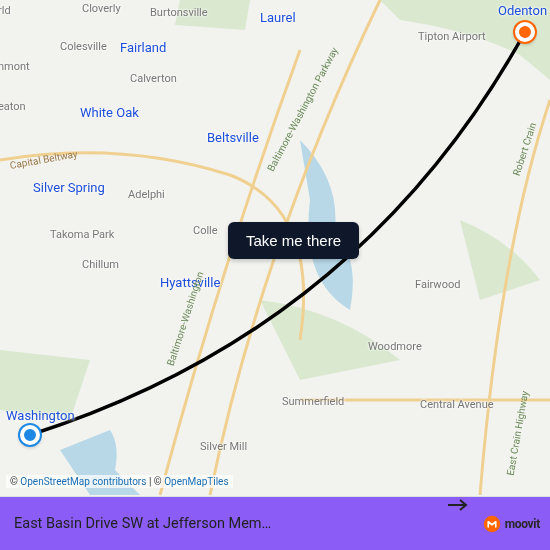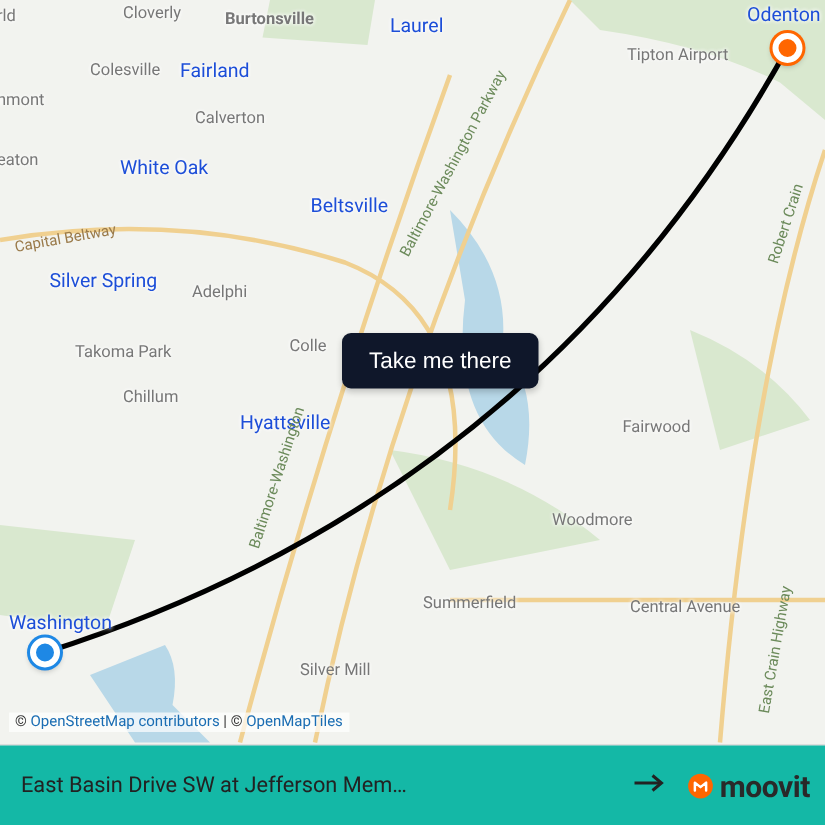--- a/index.html
+++ b/index.html
@@ -8,28 +8,28 @@
   .map-svg { position: absolute; top: 0; left: 0; width: 550px; height: 550px; }
   .city-label { position: absolute; font-size: 13px; color: #1d4ed8; white-space: nowrap; pointer-events: none; text-shadow: 0 0 3px #fff, 0 0 3px #fff; }
   .city-label.light { color: #777; font-size: 11px; }
   .road-label { position: absolute; font-size: 10px; color: #6b8a5a; white-space: nowrap; pointer-events: none; transform-origin: left center; }
   .road-label.beltway { color: #9a7a4a; }
   .take-me-btn { position: absolute; background: #0f172a; color: #fff; font-size: 15px; font-weight: 500; padding: 10px 18px; border-radius: 6px; border: none; cursor: pointer; box-shadow: 0 2px 4px rgba(0,0,0,0.2); }
   .marker-origin { position: absolute; width: 20px; height: 20px; border-radius: 50%; background: #1e88e5; border: 4px solid #fff; box-shadow: 0 0 0 2px #1e88e5, 0 2px 4px rgba(0,0,0,0.3); transform: translate(-50%, -50%); }
   .marker-dest { position: absolute; width: 20px; height: 20px; border-radius: 50%; background: #ff6600; border: 4px solid #fff; box-shadow: 0 0 0 2px #ff6600, 0 2px 4px rgba(0,0,0,0.3); transform: translate(-50%, -50%); }
   .attribution { position: absolute; bottom: 62px; left: 6px; font-size: 10px; color: #333; background: rgba(255,255,255,0.7); padding: 1px 4px; }
   .attribution a { color: #1a6db3; text-decoration: none; }
-  .footer-bar { position: absolute; bottom: 0; left: 0; right: 0; height: 54px; background: #14b8a6; display: flex; align-items: center; border-top: 1px solid #ddd; }
+  .footer-bar { position: absolute; bottom: 0; left: 0; right: 0; height: 54px; background: #8b5cf6; display: flex; border-top: 1px solid #ddd; }
   .footer-cell { display: flex; align-items: center; padding: 0 14px; font-size: 14.5px; color: #222; overflow: hidden; white-space: nowrap; text-overflow: ellipsis; }
   .footer-from { flex: 1 1 auto; min-width: 0; }
   .footer-arrow { flex: 0 0 auto; padding: 0 10px; color: #222; }
   .footer-to { flex: 0 0 auto; padding-right: 10px; }
   .logo-cell { flex: 0 0 auto; padding: 0 10px 0 4px; display: flex; align-items: center; }
   .moovit-logo { display: flex; align-items: center; gap: 4px; }
-  .moovit-text { font-size: 20px; font-weight: 700; color: #292929; letter-spacing: -0.3px; }
+  .moovit-text { font-size: 12px; font-weight: 700; color: #292929; letter-spacing: -0.3px; }
   .moovit-icon { width: 18px; height: 18px; }
 </style>
 </head>
 <body>
 
 <div class="map-container">
 
   <svg class="map-svg" viewBox="0 0 550 550">
     <rect x="0" y="0" width="550" height="550" fill="#f2f3ef"></rect>
     <g id="green-layer" fill="#d9e8cf" stroke="none">
@@ -48,21 +48,21 @@
         <path d="M 210 495 Q 260 250 380 0"></path>
         <path d="M 160 495 Q 220 270 300 50"></path>
         <path d="M 550 100 Q 500 250 480 495"></path>
         <path d="M 300 400 L 550 400"></path>
       </g>
     <path id="route-arc" d="M 30 435 Q 360 330 525 32" fill="none" stroke="#000" stroke-width="3.5"></path>
   </svg>
 
   <div id="city-layer">
       <div class="city-label light" style="left: 82px; top: 2px;">Cloverly</div>
-      <div class="city-label light" style="left: 150px; top: 6px; font-weight: bold;">Burtonsville</div>
+      <div class="city-label light" style="left: 150px; top: 6px;">Burtonsville</div>
       <div class="city-label" style="left: 260px; top: 10px;">Laurel</div>
       <div class="city-label" style="left: 498px; top: 3px;">Odenton</div>
       <div class="city-label light" style="left: 418px; top: 30px;">Tipton Airport</div>
       <div class="city-label light" style="left: 60px; top: 40px;">Colesville</div>
       <div class="city-label" style="left: 120px; top: 40px;">Fairland</div>
       <div class="city-label light" style="left: 130px; top: 72px;">Calverton</div>
       <div class="city-label" style="left: 207px; top: 130px;">Beltsville</div>
       <div class="city-label" style="left: 80px; top: 105px;">White Oak</div>
       <div class="city-label" style="left: 33px; top: 180px;">Silver Spring</div>
       <div class="city-label light" style="left: 128px; top: 188px;">Adelphi</div>

